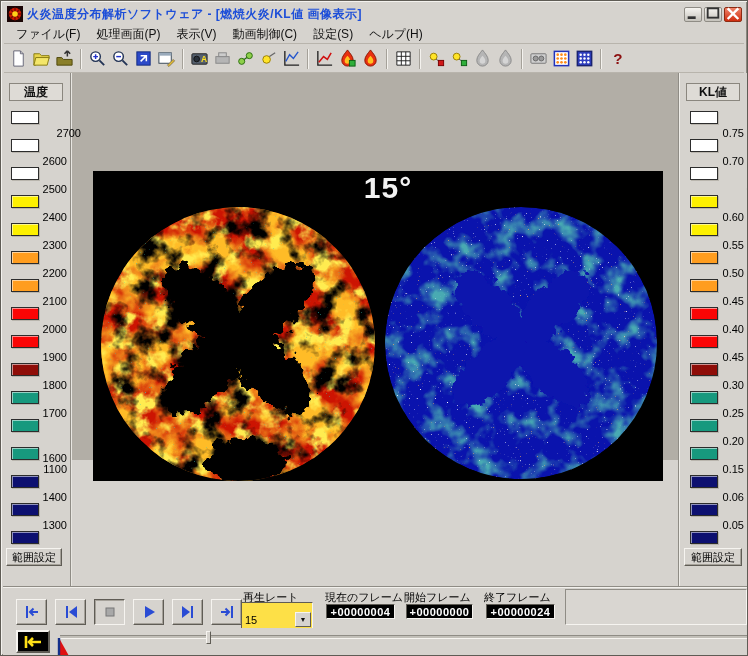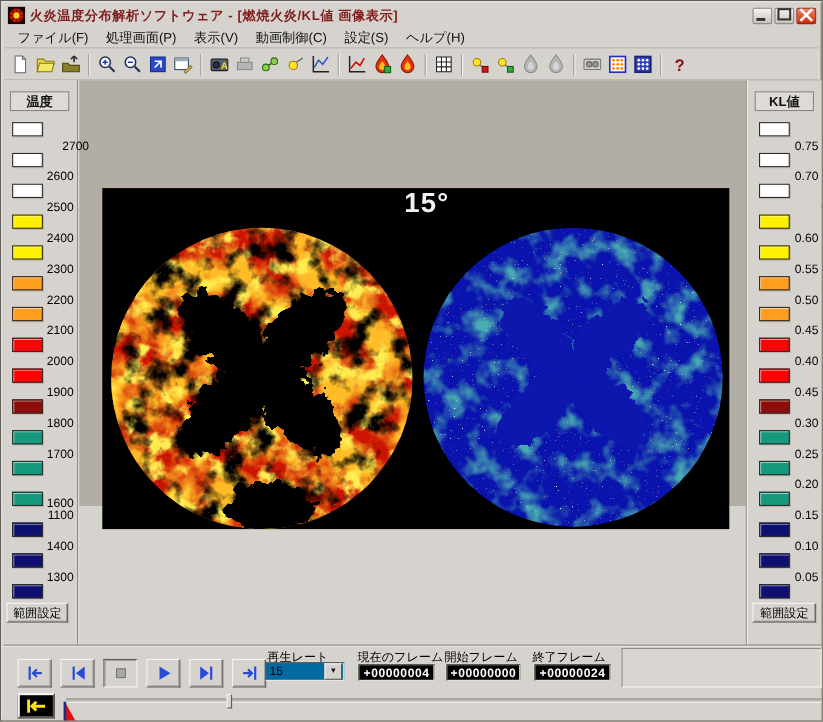--- a/index.html
+++ b/index.html
@@ -4,21 +4,21 @@
 <style>
   html,body{margin:0;padding:0;background:#9a978f;}
   *{box-sizing:border-box;}
   body{font-family:"Liberation Sans","DejaVu Sans",sans-serif;}
   .window{position:relative;width:748px;height:656px;background:#d6d3ce;overflow:hidden;
     border:1px solid #5f5c55;box-shadow:inset 1px 1px 0 #f4f2ee, inset -1px -1px 0 #8a867e;}
   
   .titlebar{position:absolute;left:3px;top:3px;right:3px;height:20px;
     background:linear-gradient(180deg,#efedе8,#efede8 10%,#c9c6bf);display:flex;align-items:center;padding:0 2px;}
   .titlebar .app-icon{width:16px;height:16px;margin:0 4px 0 1px;flex:0 0 auto;}
-  .titlebar .title{font-size:12px;font-weight:bold;color:#7f1d1d;white-space:nowrap;letter-spacing:.5px;}
+  .titlebar .title{font-size:12px;font-weight:bold;color:#1d4ed8;white-space:nowrap;letter-spacing:.5px;}
   .winbtns{margin-left:auto;display:flex;gap:2px;}
   .win-btn{width:18px;height:15px;border:1px solid #8f8c85;border-radius:2px;
     background:linear-gradient(180deg,#f6f4f0,#c6c3bc);display:flex;align-items:center;justify-content:center;
     font-size:9px;line-height:1;color:#333;font-weight:bold;}
   .win-btn.close{background:linear-gradient(180deg,#f0846a,#cf2c0e);border-color:#8d2a12;color:#fff;font-size:10px;}
   .win-btn svg{display:block;}
   
   .menubar{position:absolute;left:3px;top:24px;right:3px;height:19px;display:flex;align-items:center;
     padding-left:4px;border-bottom:1px solid #b8b4ac;}
   .menu-item{font-size:12px;color:#111;padding:2px 8px;white-space:nowrap;}
@@ -38,31 +38,31 @@
     background:#dedbd6;font-size:12px;font-weight:bold;color:#111;display:flex;align-items:center;justify-content:center;}
   .swatch{position:absolute;width:28px;height:13px;border:1px solid #2c2c2c;
     box-shadow:inset 1px 1px 0 rgba(255,255,255,.55), 1px 1px 0 #b9b5ad;}
   .swatch-label{position:absolute;width:26px;font-size:11px;color:#000;text-align:right;line-height:11px;}
   .range-btn{position:absolute;top:475px;height:18px;background:#d6d3ce;font-size:11px;color:#000;
     font-family:inherit;border:1px solid;border-color:#f6f4f0 #5f5c55 #5f5c55 #f6f4f0;box-shadow:inset -1px -1px 0 #a5a199;
     padding:0;white-space:nowrap;}
   
   .image-frame{position:absolute;left:90px;top:98px;width:570px;height:310px;background:#000;}
   .angle-label{position:absolute;left:255px;top:0px;width:80px;height:32px;color:#f2f2f2;
-    font-size:25px;font-weight:bold;text-align:center;letter-spacing:1px;}
+    font-size:30px;font-weight:bold;text-align:center;letter-spacing:1px;}
   
   .transportbar{position:absolute;left:2px;top:585px;width:744px;height:42px;background:#d6d3ce;
     border-top:1px solid #8f8c85;box-shadow:inset 0 1px 0 #f2f0ec;}
   .t-btn{position:absolute;top:12px;width:31px;height:26px;background:#d6d3ce;
     border:1px solid;border-color:#f6f4f0 #5f5c55 #5f5c55 #f6f4f0;box-shadow:inset -1px -1px 0 #a5a199;
     display:flex;align-items:center;justify-content:center;padding:0;}
   .t-btn.pressed{border-color:#5f5c55 #f6f4f0 #f6f4f0 #5f5c55;box-shadow:inset 1px 1px 0 #a5a199;}
   .t-btn svg{width:20px;height:20px;display:block;}
   .small-label{position:absolute;top:3px;font-size:11px;color:#000;white-space:nowrap;}
-  .rate-combo{position:absolute;left:238px;top:15px;width:72px;height:17px;background:#0369a1;
+  .rate-combo{position:absolute;left:238px;top:15px;width:72px;height:35px;background:#fde047;
     border:1px solid;border-color:#5f5c55 #f6f4f0 #f6f4f0 #5f5c55;display:flex;align-items:center;}
   .rate-combo .val{flex:1;font-size:11px;padding-left:3px;color:#000;}
   .combo-arrow{width:16px;height:15px;margin-right:1px;background:#d6d3ce;border:1px solid;
     border-color:#f6f4f0 #5f5c55 #5f5c55 #f6f4f0;font-size:7px;display:flex;align-items:center;justify-content:center;color:#111;}
   .frame-field{position:absolute;top:17px;height:15px;background:#000;color:#fff;font-size:11px;font-weight:bold;
     border:1px solid;border-color:#5f5c55 #f6f4f0 #f6f4f0 #5f5c55;display:flex;align-items:center;justify-content:center;
     letter-spacing:.5px;}
   .status-panel{position:absolute;left:562px;top:2px;width:182px;height:36px;
     border:1px solid;border-color:#8f8c85 #f6f4f0 #f6f4f0 #8f8c85;background:#d9d6d1;}
   
@@ -440,21 +440,21 @@
         <div class="swatch-label" style="left: 38px; top: 279px;">0.45</div>
         <div class="swatch" style="left: 10px; top: 290px; background: rgb(143, 13, 8);"></div>
         <div class="swatch-label" style="left: 38px; top: 307px;">0.30</div>
         <div class="swatch" style="left: 10px; top: 318px; background: rgb(23, 153, 126);"></div>
         <div class="swatch-label" style="left: 38px; top: 335px;">0.25</div>
         <div class="swatch" style="left: 10px; top: 346px; background: rgb(23, 153, 126);"></div>
         <div class="swatch-label" style="left: 38px; top: 363px;">0.20</div>
         <div class="swatch" style="left: 10px; top: 374px; background: rgb(23, 153, 126);"></div>
         <div class="swatch-label" style="left: 38px; top: 391px;">0.15</div>
         <div class="swatch" style="left: 10px; top: 402px; background: rgb(13, 16, 112);"></div>
-        <div class="swatch-label" style="left: 38px; top: 419px;">0.10</div>
+        <div class="swatch-label" style="left: 38px; top: 419px;">0.06</div>
         <div class="swatch" style="left: 10px; top: 430px; background: rgb(13, 16, 112);"></div>
         <div class="swatch-label" style="left: 38px; top: 447px;">0.05</div>
         <div class="swatch" style="left: 10px; top: 458px; background: rgb(13, 16, 112);"></div>
       </div>
   </div>
 
   <div class="transportbar">
     <span id="transportBtns"><button class="t-btn" style="left: 13px;">
           <svg viewBox="0 0 20 20">
             <path d="M5 4v12" stroke="#2a4cd4" stroke-width="2"></path>

